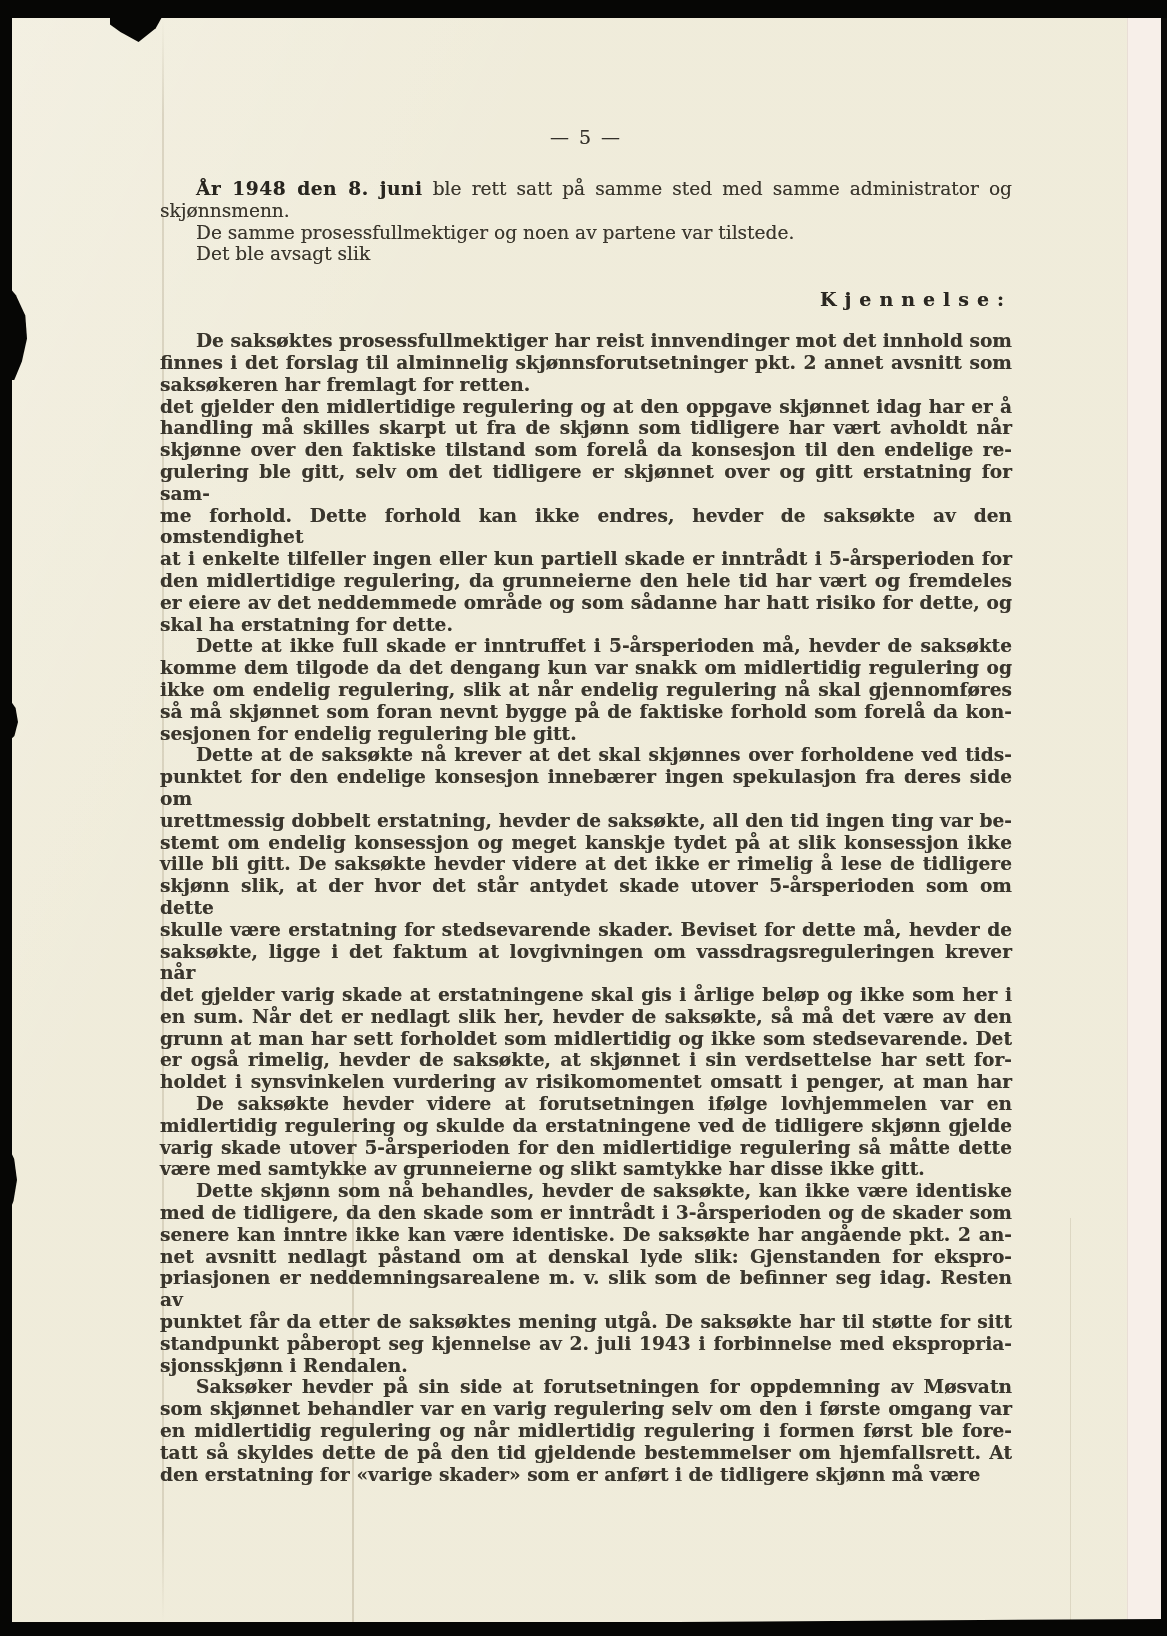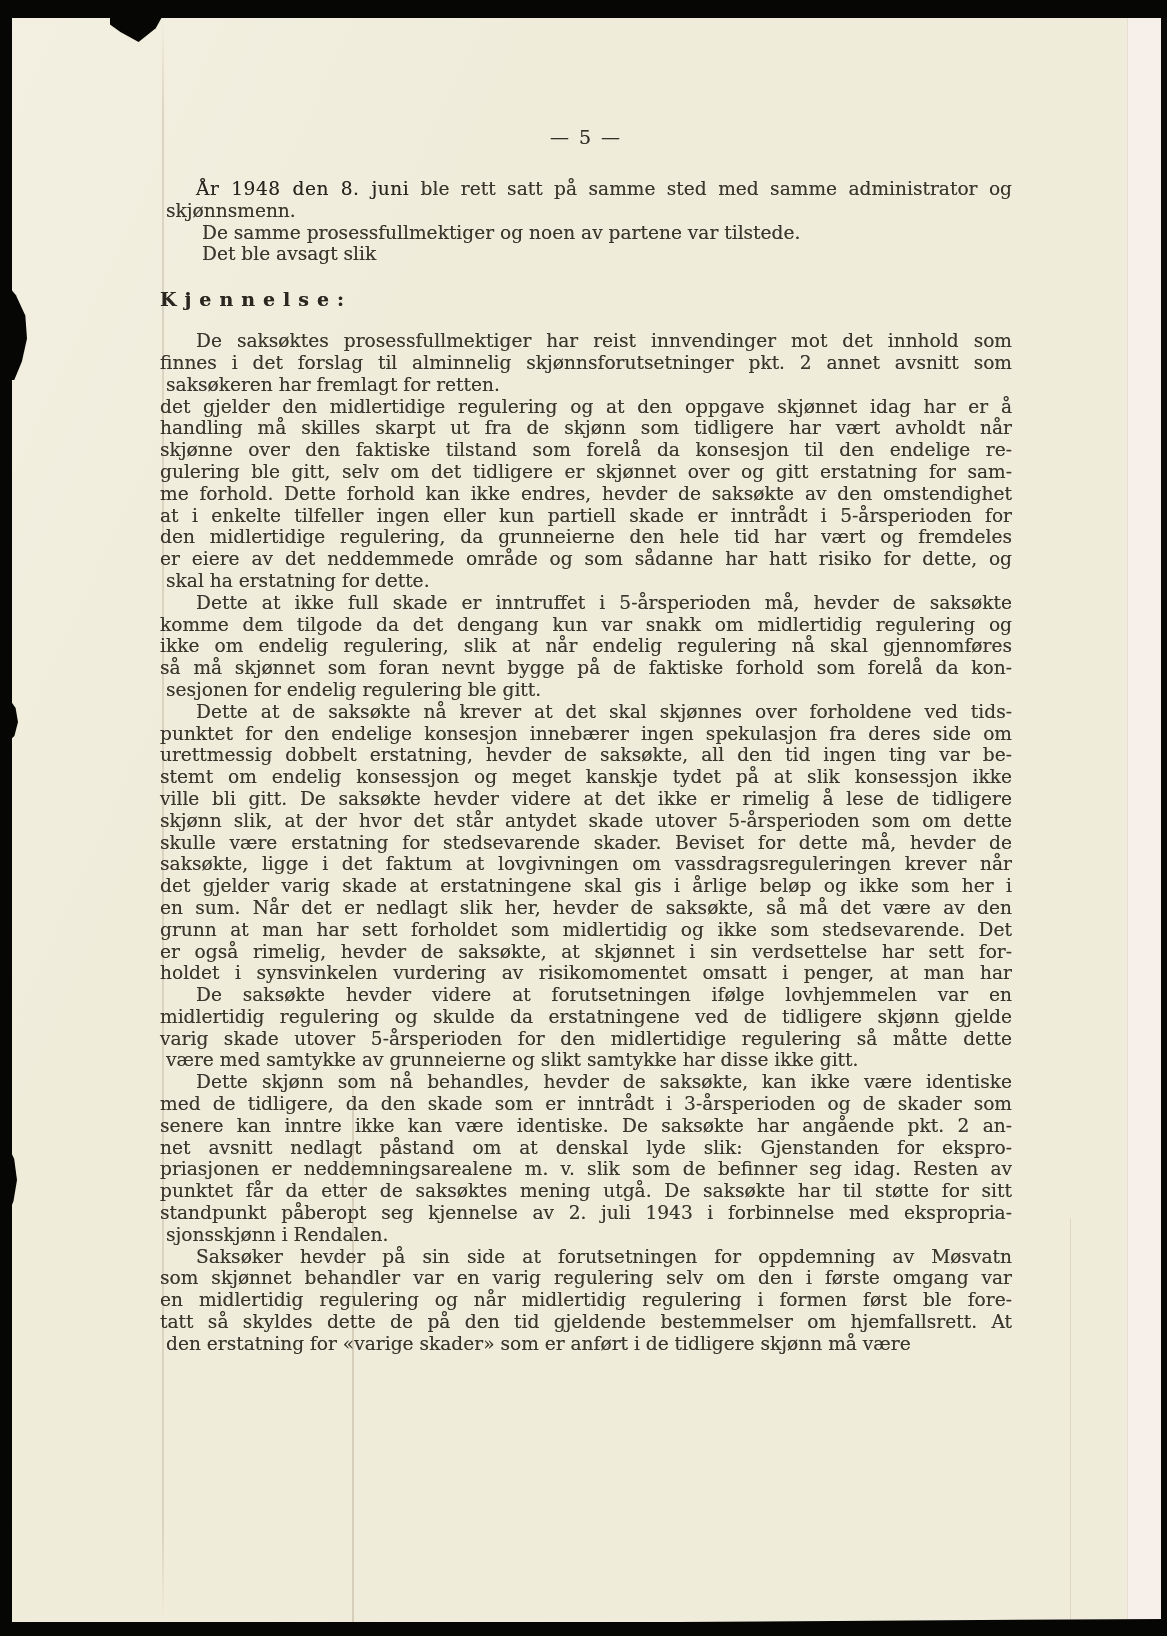--- a/index.html
+++ b/index.html
@@ -73,38 +73,38 @@
     margin-top:108px;
     text-align:center;
     font-size:19px;
     letter-spacing:2px;
     line-height:22px;
     color:#34302a;
   }
   .intro { margin-top:30px; }
   .heading {
     margin-top:23px;
-    text-align:left;
+    text-align:right;
     font-weight:bold;
     letter-spacing:0.42em;
     font-size:19px;
     line-height:23px;
     color:#2a2721;
   }
-  .bodytext { margin-top:19px; }
+  .bodytext { margin-top:19px;font-weight:bold; }
   .para { margin:0; }
   .pline {
     line-height:21.8px;
     text-align:justify;
     text-align-last:justify;
     white-space:normal;
   }
   .pline.first { text-indent:36px; }
-  .pline.last { text-align-last:left;margin-left:6px; }
-  .pline b { font-weight:normal; color:#28251f; letter-spacing:0.5px; }
+  .pline.last { text-align-last:left; }
+  .pline b { font-weight:bold; color:#28251f; letter-spacing:0.5px; }
 </style>
 </head>
 <body>
 
 <div class="paper">
   <div class="adjacent-strip"></div>
   <div class="fold-1"></div>
   <div class="fold-2"></div>
   <div class="fold-3"></div>
 

